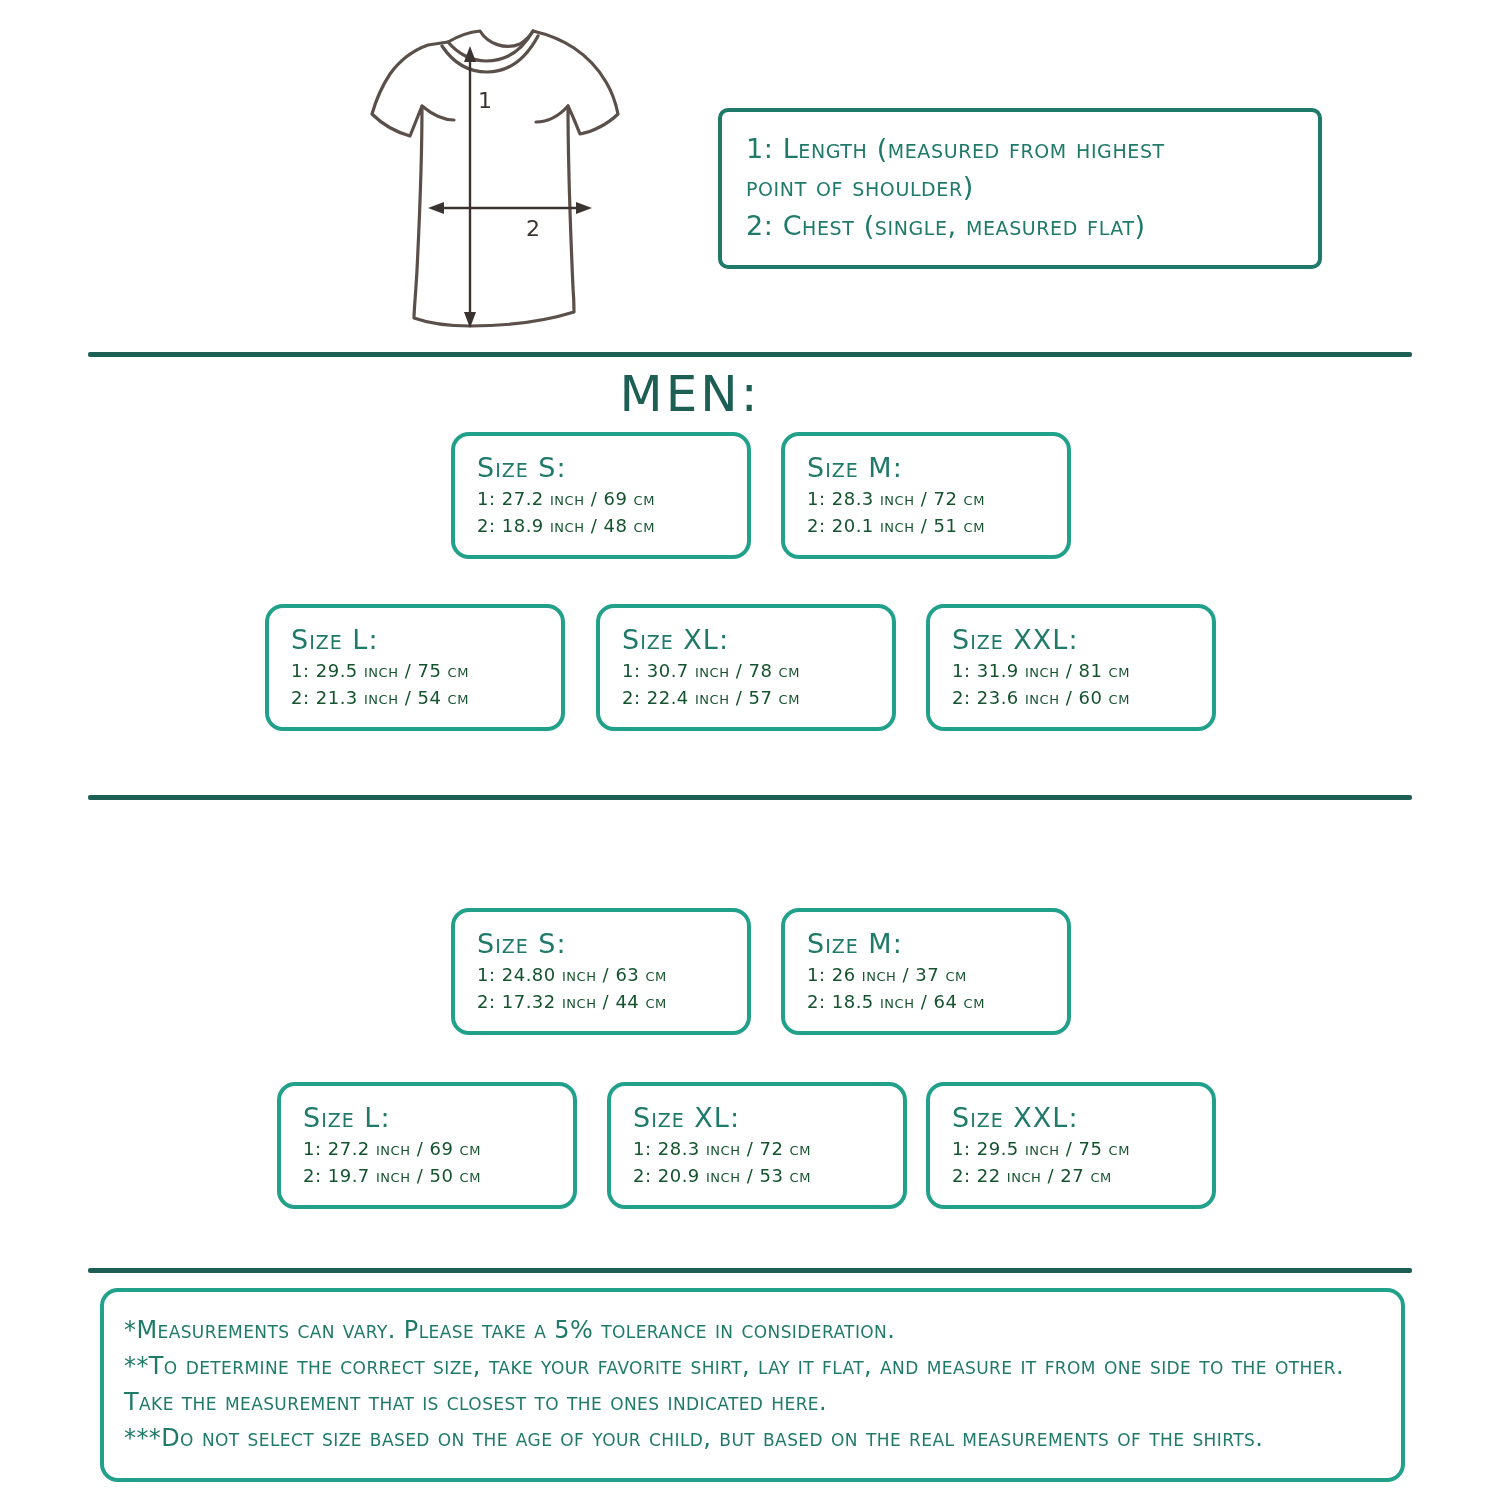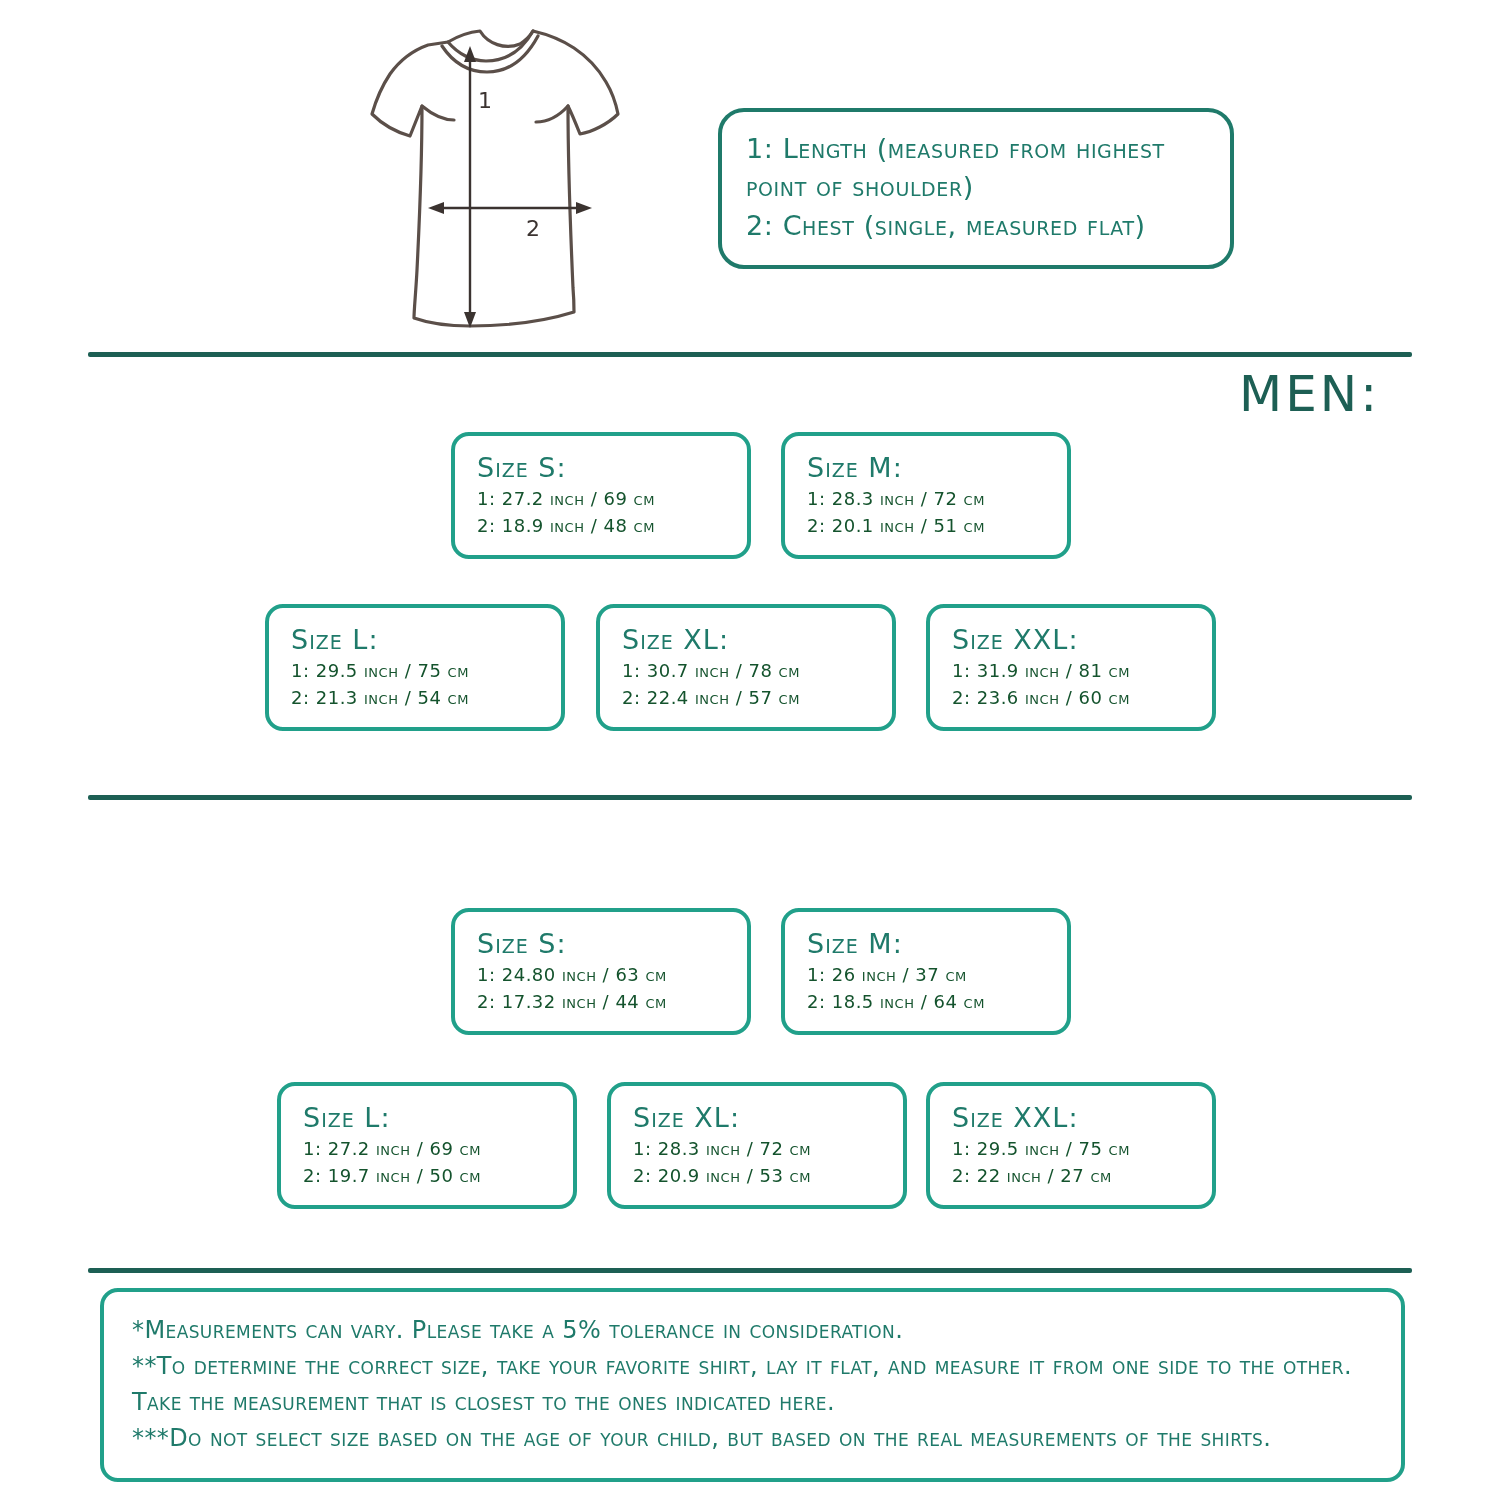--- a/index.html
+++ b/index.html
@@ -28,24 +28,24 @@
     width: 1500px; height: 350px;
   }
   .shirt-wrap {
     position: absolute;
     left: 330px; top: 20px;
     width: 310px; height: 310px;
   }
   .legend-box {
     position: absolute;
     left: 718px; top: 108px;
-    width: 516px;
+    width: 604px;
     box-sizing: border-box;
     border: 4px solid #1f7a6a;
-    border-radius: 26px;
+    border-radius: 10px;
     padding: 18px 24px 20px 24px;
     background: #fff;
   }
   .legend-line {
     font-family: "DejaVu Sans", sans-serif;
     font-size: 27px;
     font-variant: small-caps;
     letter-spacing: 0.6px;
     color: #1f7a6a;
     line-height: 1.42;
@@ -62,21 +62,21 @@
     border-radius: 2px;
   }
   .rule.r1 { top: 352px; }
   .rule.r2 { top: 795px; }
   .rule.r3 { top: 1268px; }
 
   
   .section-title {
     position: absolute;
     width: 1380px;
-    text-align: right;
+    text-align: center;
     font-family: "DejaVu Sans", sans-serif;
     font-size: 50px;
     font-weight: 400;
     color: #1d5f54;
     letter-spacing: 3px;
   }
   .section-title.men { top: 365px; }
   .section-title.women { top: 820px; }
 
   
@@ -121,21 +121,21 @@
 
   
   .notes-box {
     position: absolute;
     left: 100px; top: 1288px;
     width: 1305px;
     box-sizing: border-box;
     border: 4px solid #21a08a;
     border-radius: 18px;
     background: #fff;
-    padding: 20px 28px 22px 28px;
+    padding: 20px 28px 22px 20px;
   }
   .note-line {
     font-size: 24px;
     font-variant: small-caps;
     letter-spacing: 0.4px;
     color: #1f7a6a;
     line-height: 1.5;
     white-space: pre-line;
   }
 </style>

